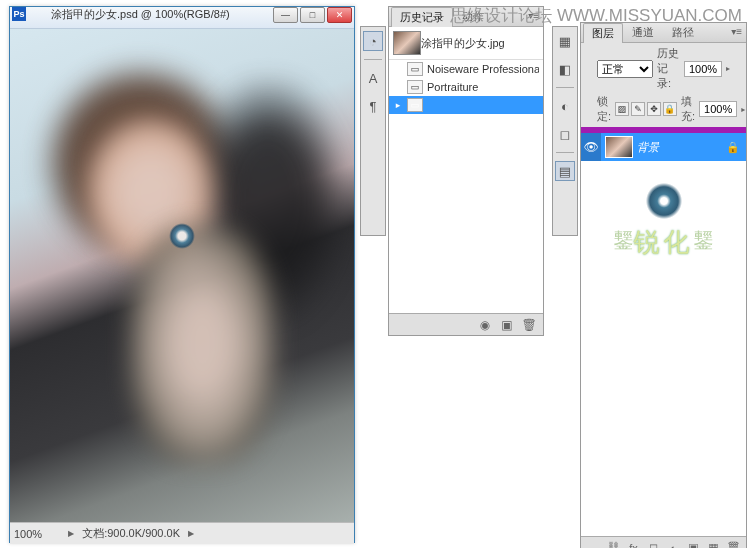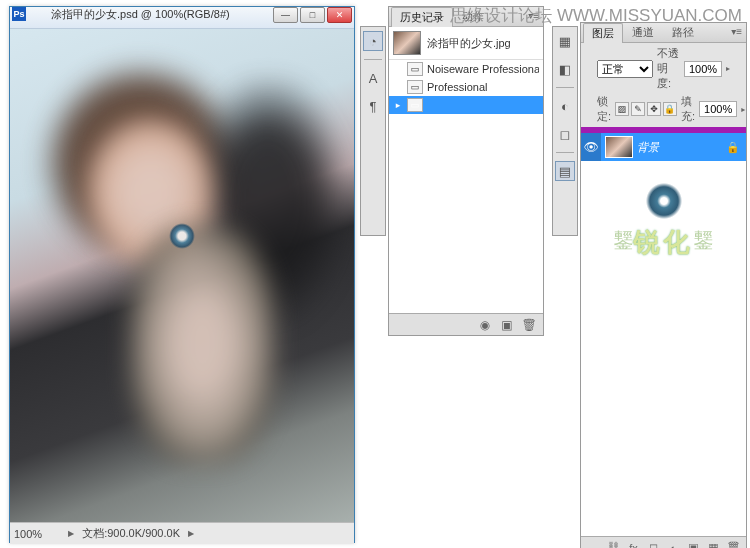--- a/index.html
+++ b/index.html
@@ -33,21 +33,21 @@
 
 .panel { position:absolute; background:#e4e4e4; border:1px solid #9a9a9a; font-size:11px; color:#333; display:flex; flex-direction:column; }
 .history-panel { left:388px; top:6px; width:156px; height:330px; }
 .layers-panel { left:580px; top:22px; width:167px; height:537px; }
 .panel-tabs { height:20px; background:linear-gradient(#e8e8e8,#d4d4d4); border-bottom:1px solid #aaa; display:flex; align-items:flex-end; padding:0 2px; position:relative; }
 .panel-tabs .tab { padding:2px 8px; font-size:11px; color:#555; border:1px solid transparent; border-bottom:none;margin-top:17px; }
 .panel-tabs .tab.active { background:#e4e4e4; border-color:#aaa; color:#222; border-radius:2px 2px 0 0; margin-bottom:-1px; }
 .panel-tabs .menu { position:absolute; right:4px; top:3px; font-size:10px; color:#666; }
 .panel-body { flex:1; background:#fff; overflow:hidden; position:relative; }
 
-.history-thumb { display:flex; align-items:center; gap:6px; padding:4px; border-bottom:1px solid #ddd; }
+.history-thumb { display:flex; align-items:center; padding:4px; border-bottom:1px solid #ddd; }
 .history-thumb .thumb { width:28px; height:24px; background:linear-gradient(135deg,#7a5c4a,#e6c9b9,#333); border:1px solid #888; }
 .history-item { display:flex; align-items:center; gap:4px; padding:2px 4px; font-size:11px; }
 .history-item .hicon { width:16px; height:14px; border:1px solid #aaa; background:#f5f5f5; display:flex; align-items:center; justify-content:center; font-size:9px; }
 .history-item.active { background:#3399ff; color:#fff; }
 .history-item .marker { width:10px; font-size:9px; color:#555; text-align:center; }
 .history-item.active .marker { color:#fff; }
 .history-item .label { flex:1; white-space:nowrap; overflow:hidden; }
 .panel-footer { height:22px; border-top:1px solid #aaa; background:#e0e0e0; display:flex; align-items:center; justify-content:flex-end; gap:6px; padding:0 6px; }
 .panel-footer .ficon { width:16px; height:16px; display:flex; align-items:center; justify-content:center; color:#666; font-size:12px; }
 
@@ -61,21 +61,21 @@
 .lock-icons span { width:14px; height:14px; border:1px solid #aaa; background:#f0f0f0; font-size:9px; display:flex; align-items:center; justify-content:center; }
 
 .layer-list { flex:1; background:#fff; position:relative; }
 .layer-item { display:flex; align-items:center; height:28px; background:#3399ff; color:#fff; font-size:11px; }
 .layer-item .vis { width:20px; height:28px; display:flex; align-items:center; justify-content:center; background:#2a7acc; font-size:12px; }
 .layer-item .lthumb { width:28px; height:22px; margin:0 4px; background:linear-gradient(135deg,#7a5c4a,#e6c9b9,#333); border:1px solid #fff; }
 .layer-item .lname { flex:1; font-style:italic; }
 .layer-item .lock { margin-right:6px; font-size:11px; }
 .layer-overlay { position:absolute; top:48px; left:0; right:0; display:flex; flex-direction:column; align-items:center; pointer-events:none; }
 .layer-overlay .radial { width:40px; height:40px; border-radius:50%; background:radial-gradient(circle,#fff 12%,#2f6d8c 24%,#1a4b68 50%,transparent 64%); opacity:.9; }
-.layer-overlay .txt { font-size:26px; font-weight:bold; color:#d8e69a; text-shadow:0 0 2px #5a6; letter-spacing:4px; margin-top:4px; }
+.layer-overlay .txt { font-size:26px; font-weight:normal; color:#d8e69a; text-shadow:0 0 2px #5a6; letter-spacing:4px; margin-top:4px; }
 .layer-overlay .deco { font-size:20px; color:#bcd4a8; }
 .layers-footer { height:22px; border-top:1px solid #aaa; background:#e0e0e0; display:flex; align-items:center; justify-content:flex-end; gap:3px; padding:0 4px; }
 .layers-footer .ficon { width:17px; height:16px; display:flex; align-items:center; justify-content:center; color:#666; font-size:11px; }
 </style>
 </head>
 <body>
 
 <div class="watermark">思缘设计论坛  WWW.MISSYUAN.COM</div>
 
 <div class="doc-window">
@@ -122,21 +122,21 @@
       <span>涂指甲的少女.jpg</span>
     </div>
     <div class="history-item">
       <span class="marker"></span>
         <div class="hicon">▭</div>
       <span class="label">Noiseware Professional</span>
     </div>
     <div class="history-item">
       <span class="marker"></span>
         <div class="hicon">▭</div>
-      <span class="label">Professional</span>
+      <span class="label">Portraiture</span>
     </div>
     <div class="history-item active">
       <span class="marker">▸</span>
         <div class="hicon">▭</div>
     </div>
   </div>
   <div class="panel-footer">
     <div class="ficon">◉</div>
     <div class="ficon">▣</div>
     <div class="ficon">🗑</div>
@@ -158,21 +158,21 @@
     <div class="tab active">图层</div>
     <div class="tab">通道</div>
     <div class="tab">路径</div>
     <div class="menu">▾≡</div>
   </div>
   <div class="layer-opts">
     <div class="layer-row">
       <select>
         <option>正常</option>
       </select>
-      <span class="lab">不透明度:</span>
+      <span class="lab">历史记录:</span>
       <input value="100%" style="">
       <span class="tri">▸</span>
     </div>
     <div class="layer-row">
       <span class="lab">锁定:</span>
       <div class="lock-icons">
         <span>▨</span>
         <span>✎</span>
         <span>✥</span>
         <span>🔒</span>

